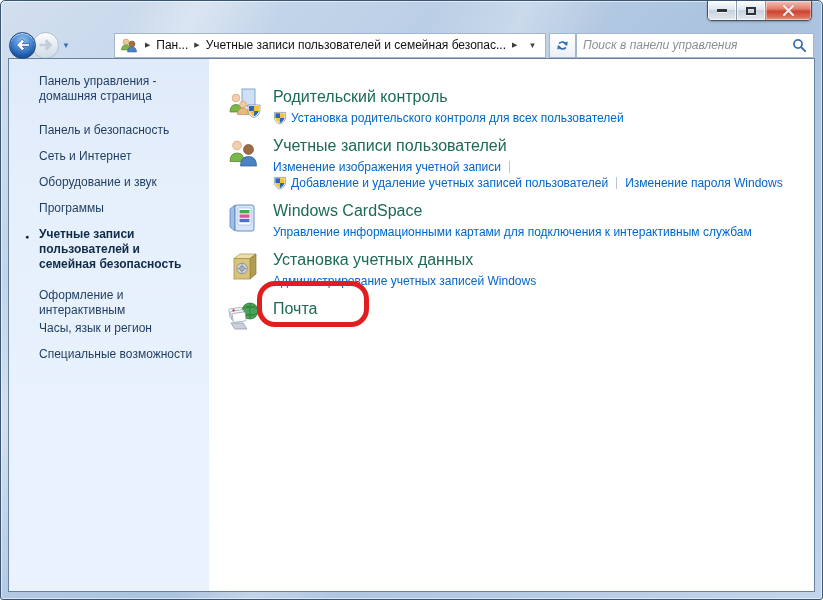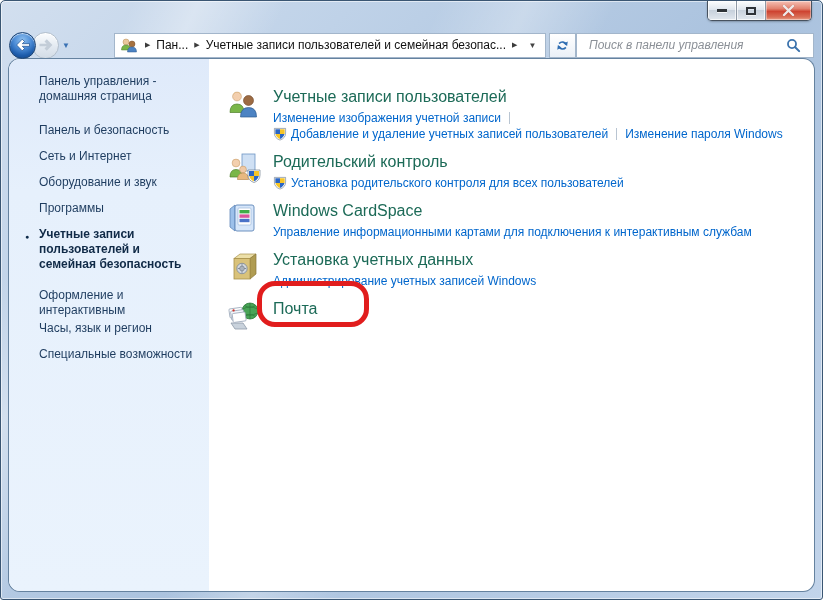--- a/index.html
+++ b/index.html
@@ -55,27 +55,27 @@
   .crumb-icon { width:18px; height:16px; margin:0 2px; flex:0 0 auto; }
   .crumb-sep { font-size:7px; color:#3c3c3c; padding:0 5px; cursor:pointer; }
   .crumb { font-size:12px; color:#111; white-space:nowrap; cursor:pointer; padding:2px 1px; }
   .crumb-dd { margin-left:auto; font-size:8px; color:#444; padding:0 6px; cursor:pointer; }
   .refresh-btn {
     width:27px; height:25px; margin-left:3px; background:linear-gradient(#ffffff,#eaf0f7);
     border:1px solid #a3b6cb; display:flex; align-items:center; justify-content:center; cursor:pointer;
   }
   .search-box {
     width:238px; height:25px; margin-left:0; background:#fff; border:1px solid #a3b6cb;
-    display:flex; align-items:center; padding:0 12px; flex:0 0 auto;
+    display:flex; align-items:center; padding:0 6px; flex:0 0 auto;
   }
   .search-ph { flex:1; font-size:12px; font-style:italic; color:#8b9097; white-space:nowrap; overflow:hidden; }
   
   .client {
     position:absolute; left:8px; right:8px; top:58px; bottom:8px; background:#fff;
-    display:flex; box-shadow:0 0 0 1px #65829f; overflow:hidden;border-radius:11px;
+    display:flex; box-shadow:0 0 0 1px #65829f; overflow:hidden;
   }
   .sidebar {
     width:200px; flex:0 0 auto; padding:15px 10px 0 30px;
     background:linear-gradient(180deg,#dfeafa 0%,#e6f0fc 25%,#eaf3fd 100%);
     font-size:12px; color:#1e3c5f;
   }
   .side-item { position:relative; width:156px; line-height:15px; margin-bottom:11px; cursor:pointer; }
   .side-item.first { margin-bottom:19px; }
   .side-item.active { font-weight:bold; color:#102a47; margin-bottom:16px; cursor:default; }
   .side-item.tight { margin-bottom:3px; }
@@ -176,49 +176,20 @@
       </div>
       <div class="side-item tight">Оформление и интерактивным</div>
       <div class="side-item">Часы, язык и регион</div>
       <div class="side-item">Специальные возможности</div>
     </div>
 
     <div class="main">
 
       <div class="section">
         <svg class="sec-icon" viewBox="0 0 34 34">
-          <path d="M6 8 q1 -3 4 -3 q3 0 4 3 z" fill="#e8c25a"></path>
-          <circle cx="10" cy="9.5" r="4.4" fill="#f3cfae" stroke="#caa06e" stroke-width=".6"></circle>
-          <path d="M3 25.5 q0 -8.5 7 -8.5 q7 0 7 8.5 z" fill="#7ab648" stroke="#4f7f2b" stroke-width=".7"></path>
-          <circle cx="21.5" cy="13.5" r="5" fill="#9c6b43" stroke="#6e4526" stroke-width=".6"></circle>
-          <path d="M13.5 30 q0 -9.5 8 -9.5 q8 0 8 9.5 z" fill="#4c83c3" stroke="#2f5b8f" stroke-width=".7"></path>
-        </svg>
-        <div class="sec-body">
-          <div class="sec-title">Учетные записи пользователей</div>
-          <div class="link-row">
-            <span class="task-link">Изменение изображения учетной записи</span>
-            <span class="sep"></span>
-          </div>
-          <div class="link-row">
-            <svg class="uac" viewBox="0 0 14 15">
-              <path d="M1 1.5 h12 v5 q0 5.5 -6 7.5 q-6 -2 -6 -7.5 z" fill="#fff" stroke="#5a6b7d" stroke-width=".6"></path>
-              <path d="M2 2.5 h5 v5 h-5 z" fill="#2b66c4"></path>
-              <path d="M7 2.5 h5 v5 h-5 z" fill="#f7c526"></path>
-              <path d="M2.2 7.5 h4.8 v5.3 q-3.8 -1.4 -4.8 -5.3 z" fill="#f7c526"></path>
-              <path d="M7 7.5 h4.8 q-1 3.9 -4.8 5.3 z" fill="#2b66c4"></path>
-            </svg>
-            <span class="task-link">Добавление и удаление учетных записей пользователей</span>
-            <span class="sep"></span>
-            <span class="task-link">Изменение пароля Windows</span>
-          </div>
-        </div>
-      </div>
-
-      <div class="section">
-        <svg class="sec-icon" viewBox="0 0 34 34">
           <rect x="15" y="2" width="13" height="17" fill="#cfe0f4" stroke="#6d95c4" stroke-width=".8"></rect>
           <path d="M5.5 9.5 q1 -2.6 3.5 -2.6 q2.5 0 3.5 2.6 z" fill="#d9b35a"></path>
           <circle cx="9" cy="11" r="3.9" fill="#f3cfae" stroke="#caa06e" stroke-width=".6"></circle>
           <path d="M3 25 q0 -7.5 6 -7.5 q6 0 6 7.5 z" fill="#7ab648" stroke="#4f7f2b" stroke-width=".7"></path>
           <circle cx="16" cy="17.5" r="3.4" fill="#f0c9a6" stroke="#c59a67" stroke-width=".6"></circle>
           <path d="M10.5 27.5 q0 -6.5 5.5 -6.5 q5.5 0 5.5 6.5 z" fill="#e8b87f" stroke="#b98d55" stroke-width=".7"></path>
           <g transform="translate(20,17)">
             <path d="M1 1 h12 v5 q0 5.5 -6 7.5 q-6 -2 -6 -7.5 z" fill="#fff" stroke="#5a6b7d" stroke-width=".6"></path>
             <path d="M2 2 h5 v5 h-5 z" fill="#2b66c4"></path>
             <path d="M7 2 h5 v5 h-5 z" fill="#f7c526"></path>
@@ -236,20 +207,49 @@
               <path d="M2.2 7.5 h4.8 v5.3 q-3.8 -1.4 -4.8 -5.3 z" fill="#f7c526"></path>
               <path d="M7 7.5 h4.8 q-1 3.9 -4.8 5.3 z" fill="#2b66c4"></path>
             </svg>
             <span class="task-link">Установка родительского контроля для всех пользователей</span>
           </div>
         </div>
       </div>
 
       <div class="section">
         <svg class="sec-icon" viewBox="0 0 34 34">
+          <path d="M6 8 q1 -3 4 -3 q3 0 4 3 z" fill="#e8c25a"></path>
+          <circle cx="10" cy="9.5" r="4.4" fill="#f3cfae" stroke="#caa06e" stroke-width=".6"></circle>
+          <path d="M3 25.5 q0 -8.5 7 -8.5 q7 0 7 8.5 z" fill="#7ab648" stroke="#4f7f2b" stroke-width=".7"></path>
+          <circle cx="21.5" cy="13.5" r="5" fill="#9c6b43" stroke="#6e4526" stroke-width=".6"></circle>
+          <path d="M13.5 30 q0 -9.5 8 -9.5 q8 0 8 9.5 z" fill="#4c83c3" stroke="#2f5b8f" stroke-width=".7"></path>
+        </svg>
+        <div class="sec-body">
+          <div class="sec-title">Учетные записи пользователей</div>
+          <div class="link-row">
+            <span class="task-link">Изменение изображения учетной записи</span>
+            <span class="sep"></span>
+          </div>
+          <div class="link-row">
+            <svg class="uac" viewBox="0 0 14 15">
+              <path d="M1 1.5 h12 v5 q0 5.5 -6 7.5 q-6 -2 -6 -7.5 z" fill="#fff" stroke="#5a6b7d" stroke-width=".6"></path>
+              <path d="M2 2.5 h5 v5 h-5 z" fill="#2b66c4"></path>
+              <path d="M7 2.5 h5 v5 h-5 z" fill="#f7c526"></path>
+              <path d="M2.2 7.5 h4.8 v5.3 q-3.8 -1.4 -4.8 -5.3 z" fill="#f7c526"></path>
+              <path d="M7 7.5 h4.8 q-1 3.9 -4.8 5.3 z" fill="#2b66c4"></path>
+            </svg>
+            <span class="task-link">Добавление и удаление учетных записей пользователей</span>
+            <span class="sep"></span>
+            <span class="task-link">Изменение пароля Windows</span>
+          </div>
+        </div>
+      </div>
+
+      <div class="section">
+        <svg class="sec-icon" viewBox="0 0 34 34">
           <path d="M8 4 L8 30 L3 26 L3 8 z" fill="#9cc0ea" stroke="#5f86b8" stroke-width=".8"></path>
           <rect x="8" y="4" width="19" height="26" rx="2" fill="#d6e6fa" stroke="#5f86b8" stroke-width=".9"></rect>
           <rect x="11" y="7" width="13" height="17" rx="1" fill="#fff" stroke="#9db8d8" stroke-width=".7"></rect>
           <rect x="12.5" y="9" width="10" height="3.4" fill="#3fae49"></rect>
           <rect x="12.5" y="13.4" width="10" height="3.4" fill="#d8559d"></rect>
           <rect x="12.5" y="17.8" width="10" height="3.4" fill="#4a72c8"></rect>
         </svg>
         <div class="sec-body">
           <div class="sec-title">Windows CardSpace</div>
           <div class="link-row">

